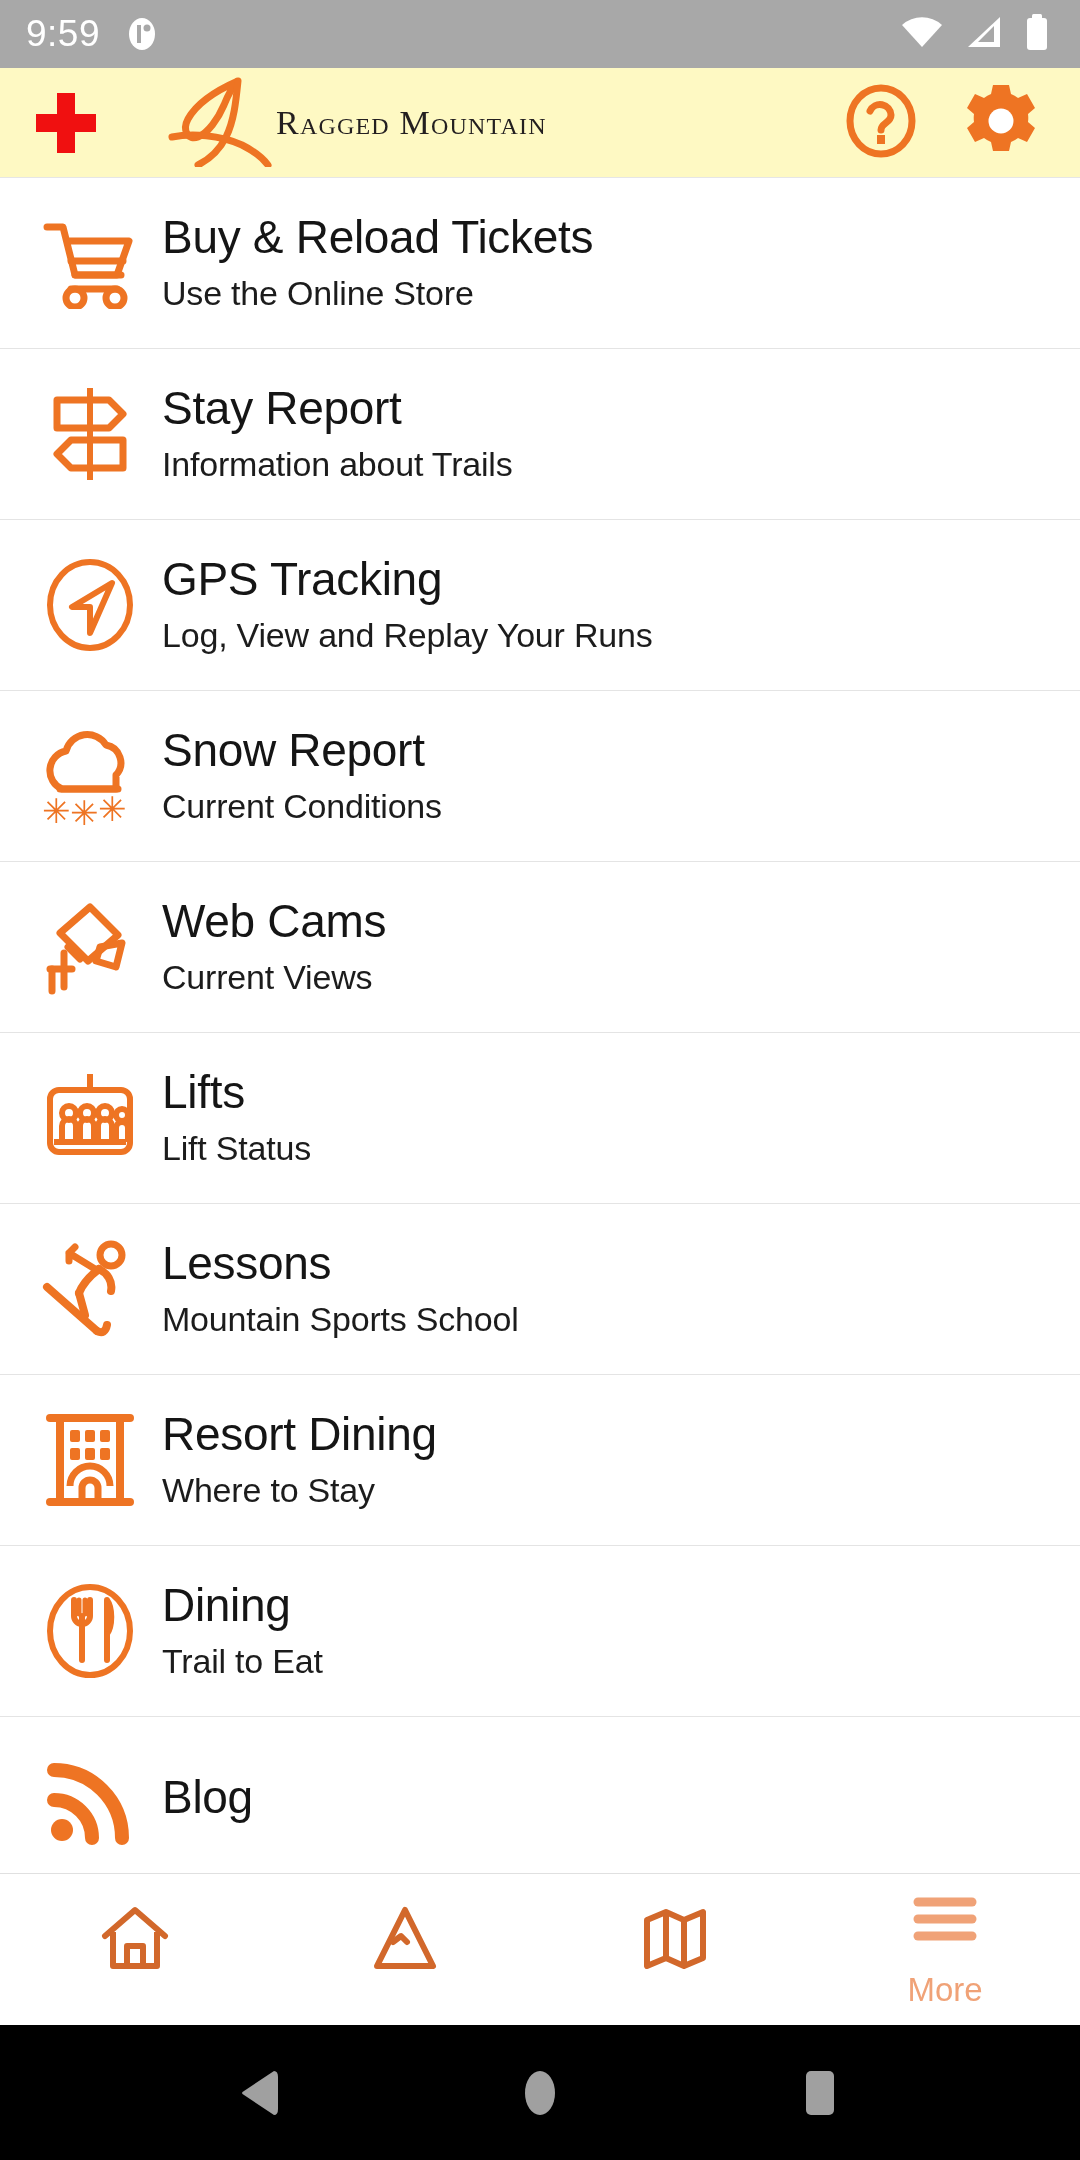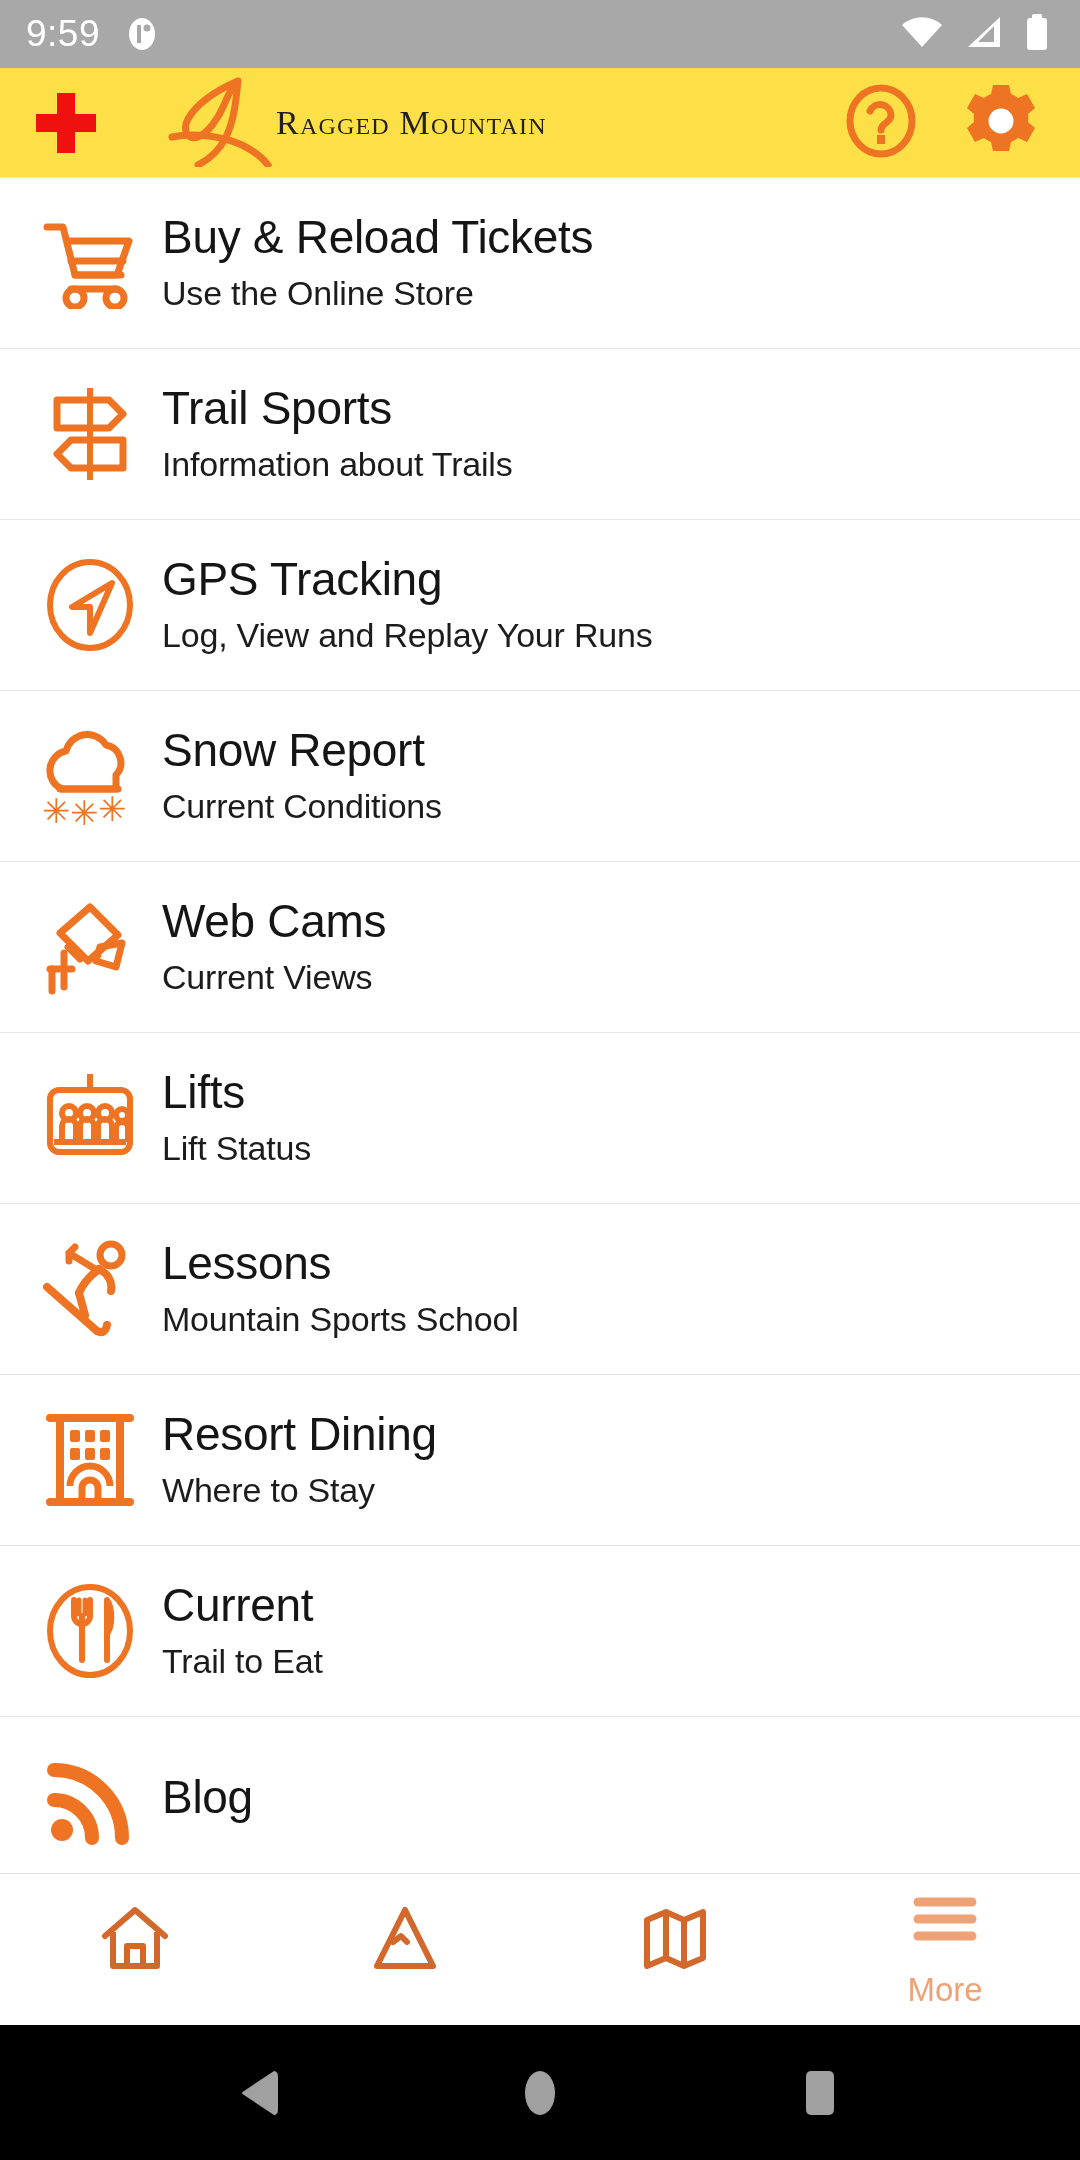--- a/index.html
+++ b/index.html
@@ -16,21 +16,21 @@
     height:68px; background:#a8a8a8; color:#ffffff;
     display:flex; align-items:center; padding:0 26px; flex:0 0 68px;
   }
   .sb-time { font-size:37px; letter-spacing:0.5px; font-weight:400; }
   .sb-noticon { margin-left:24px; display:flex; align-items:center; }
   .sb-spacer { flex:1; }
   .sb-right { display:flex; align-items:center; gap:20px; padding-right:4px; }
 
   
   .header {
-    flex:0 0 110px; height:110px; background:#fde047;
+    flex:0 0 110px; height:110px; background:#fef9c3;
     display:flex; align-items:center; padding:0 26px;
     border-bottom:1px solid #e6e6e6;
   }
   .hdr-cross { width:80px; display:flex; align-items:center; justify-content:center; }
   .hdr-logo { display:flex; align-items:center; margin-left:58px; }
   .logo-word {
     font-family:"Liberation Serif", serif;
     font-size:34px; color:#231f20; letter-spacing:1.2px;
     font-variant:small-caps; margin-left:4px; white-space:nowrap;
   }
@@ -173,21 +173,21 @@
 
     <div class="row">
       <div class="row-icon">
         <svg width="98" height="100" viewBox="0 0 98 100">
           <path d="M49 4 v92" fill="none" stroke="#ee7423" stroke-width="6"></path>
           <path d="M16 16 h52 l14 14 l-14 14 h-52 z" fill="none" stroke="#ee7423" stroke-width="7" stroke-linejoin="round"></path>
           <path d="M82 56 h-52 l-14 14 l14 14 h52 z" fill="none" stroke="#ee7423" stroke-width="7" stroke-linejoin="round"></path>
         </svg>
       </div>
       <div class="row-text">
-        <div class="row-title">Trail Sports</div>
+        <div class="row-title">Stay Report</div>
         <div class="row-sub">Information about Trails</div>
       </div>
     </div>
 
     <div class="row">
       <div class="row-icon">
         <svg width="96" height="96" viewBox="0 0 96 96">
           <ellipse cx="48" cy="48" rx="40" ry="43" fill="none" stroke="#ee7423" stroke-width="6"></ellipse>
           <path d="M70 26 L30 50 h18 v26 z" fill="none" stroke="#ee7423" stroke-width="6" stroke-linejoin="round"></path>
         </svg>
@@ -304,21 +304,21 @@
         <svg width="98" height="98" viewBox="0 0 98 98">
           <ellipse cx="49" cy="49" rx="40" ry="44" fill="none" stroke="#ee7423" stroke-width="6"></ellipse>
           <path d="M33 18 v16 a8 8 0 0 0 16 0 v-16" fill="none" stroke="#ee7423" stroke-width="6" stroke-linecap="round"></path>
           <path d="M41 34 v44" fill="none" stroke="#ee7423" stroke-width="6" stroke-linecap="round"></path>
           <path d="M38 18 v14 M44 18 v14" fill="none" stroke="#ee7423" stroke-width="5" stroke-linecap="round"></path>
           <path d="M66 18 a9 20 0 0 1 0 34 z" fill="none" stroke="#ee7423" stroke-width="6" stroke-linejoin="round"></path>
           <path d="M66 52 v26" fill="none" stroke="#ee7423" stroke-width="6" stroke-linecap="round"></path>
         </svg>
       </div>
       <div class="row-text">
-        <div class="row-title">Current</div>
+        <div class="row-title">Dining</div>
         <div class="row-sub">Trail to Eat</div>
       </div>
     </div>
 
     <div class="row">
       <div class="row-icon">
         <svg width="92" height="92" viewBox="0 0 92 92">
           <circle cx="18" cy="74" r="11" fill="#ee7423"></circle>
           <path d="M10 44 a38 38 0 0 1 38 38" fill="none" stroke="#ee7423" stroke-width="14" stroke-linecap="round"></path>
           <path d="M10 14 a68 68 0 0 1 68 68" fill="none" stroke="#ee7423" stroke-width="14" stroke-linecap="round"></path>

